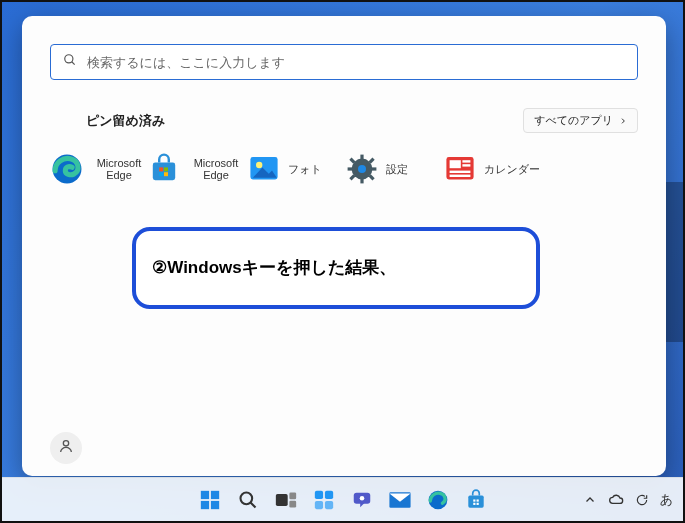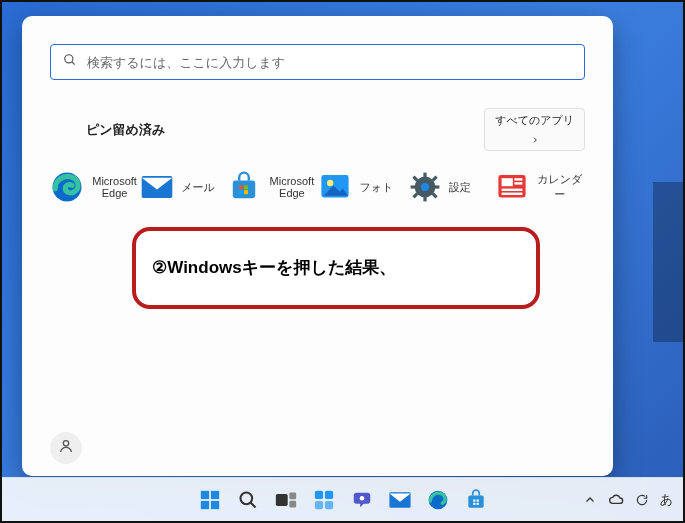--- a/index.html
+++ b/index.html
@@ -9,21 +9,21 @@
     font-family: "Segoe UI", "Yu Gothic UI", Meiryo, sans-serif;
     background: linear-gradient(135deg, #2a6cd4 0%, #3b7fe0 50%, #2a5db8 100%);
     position: relative;
     overflow: hidden;
     border: 2px solid #111;
   }
   .start-menu {
     position: absolute;
     top: 14px;
     left: 20px;
-    width: 591px;
+    width: 644px;
     height: 460px;
     background: #fdfdfd;
     border-radius: 10px;
     box-shadow: 0 8px 28px rgba(0,0,0,0.35);
     padding: 28px 28px 12px 28px;
     display: flex;
     flex-direction: column;
   }
   .search-box {
     height: 36px;
@@ -61,21 +61,20 @@
     font-size: 11px;
     color: #222;
     background: #fafafa;
     border: 1px solid #e0e0e0;
     border-radius: 4px;
     padding: 4px 10px;
     display: flex;
     align-items: center;
     gap: 6px;
     cursor: pointer;
-    flex-direction: column;
   }
   .pinned-grid {
     margin-top: 14px;
     display: grid;
     grid-template-columns: repeat(6, 1fr);
     row-gap: 18px;
     column-gap: 0;
   }
   .app-tile {
     display: flex;
@@ -96,21 +95,21 @@
     font-size: 11px;
     color: #333;
     text-align: center;
   }
   .callout {
     position: absolute;
     left: 130px;
     top: 225px;
     width: 408px;
     height: 82px;
-    border: 4px solid #b91c1c;
+    border: 4px solid #1d4ed8;
     border-radius: 18px;
     background: #fff;
     padding: 10px 16px;
     display: flex;
     flex-direction: column;
     justify-content: center;
     font-size: 17px;
     font-weight: 700;
     color: #000;
     line-height: 1.6;
@@ -217,29 +216,20 @@
   <div class="pinned-grid">
 
     <div class="app-tile">
       <div class="app-icon">
         <svg width="34" height="34" viewBox="0 0 40 40">
             <circle cx="20" cy="20" r="17" fill="#0b6bcb"></circle>
             <path d="M6 22 C6 12 16 6 24 8 C34 10 36 22 28 26 C24 28 18 26 18 22 C18 18 22 16 26 18" fill="none" stroke="#36c2a0" stroke-width="6" stroke-linecap="round"></path>
           </svg>
       </div>
       <div class="app-label">Microsoft Edge</div>
-    </div>
-    <div class="app-tile">
-      <div class="app-icon">
-        <svg width="34" height="30" viewBox="0 0 40 34">
-            <rect x="2" y="4" width="36" height="26" rx="2" fill="#1976d2"></rect>
-            <polyline points="2,6 20,20 38,6" fill="#fff"></polyline>
-          </svg>
-      </div>
-      <div class="app-label">メール</div>
     </div>
     <div class="app-tile">
       <div class="app-icon">
         <svg width="32" height="32" viewBox="0 0 40 40">
             <rect x="6" y="12" width="28" height="22" rx="3" fill="#2a90d9"></rect>
             <path d="M14 12 V8 a6 6 0 0 1 12 0 V12" fill="none" stroke="#2a90d9" stroke-width="3"></path>
             <rect x="14" y="18" width="5" height="5" fill="#f35325"></rect>
             <rect x="20" y="18" width="5" height="5" fill="#81bc06"></rect>
             <rect x="14" y="24" width="5" height="5" fill="#05a6f0"></rect>
             <rect x="20" y="24" width="5" height="5" fill="#ffba08"></rect>

